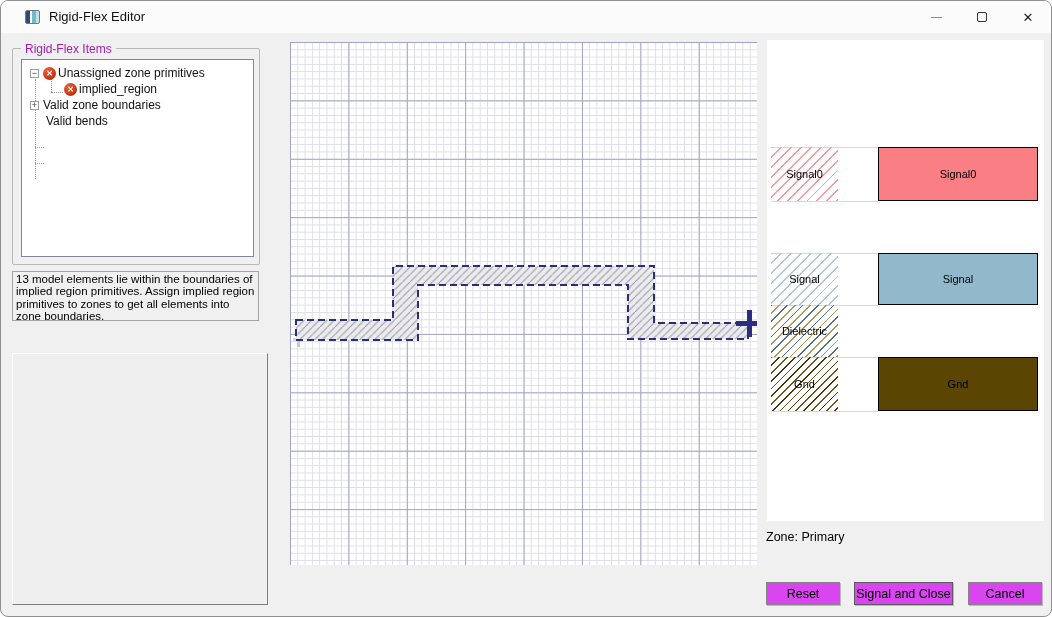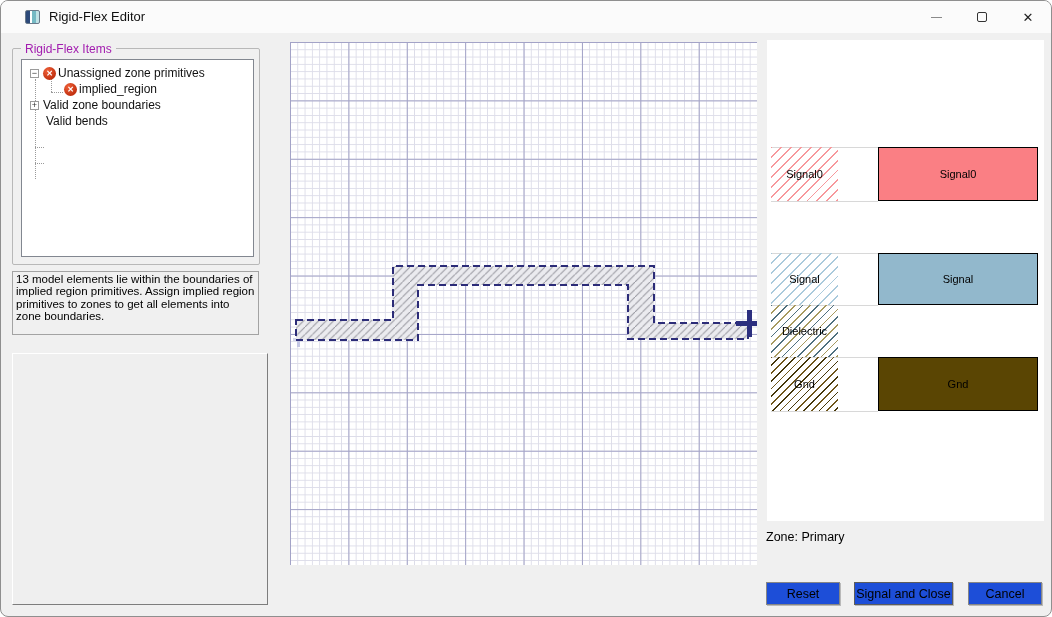--- a/index.html
+++ b/index.html
@@ -27,21 +27,21 @@
   #treebox { position:absolute; left:8px; top:10px; width:233px; height:198px;
     background:#ffffff; border:1px solid #828790; overflow:hidden; }
   .tree-row { position:absolute; left:0; height:16px; display:flex; align-items:center; font-size:12px; color:#111; white-space:nowrap; }
   .expander { width:9px; height:9px; border:1px solid #9b9b9b; background:#fff; color:#333;
     font-size:9px; line-height:7px; text-align:center; margin-right:4px; flex:0 0 auto; }
   .err-icon { width:13px; height:13px; border-radius:50%; margin-right:2px; flex:0 0 auto;
     background:radial-gradient(circle at 35% 30%, #ef6038, #c23110 70%);
     color:#fff; font-size:8px; font-weight:bold; line-height:13px; text-align:center; }
   .dotted-v { position:absolute; border-left:1px dotted #9a9a9a; width:0; }
   .dotted-h { position:absolute; border-top:1px dotted #9a9a9a; height:0; }
-  #msgbox { position:absolute; left:11px; top:270px; width:247px; height:64px;
+  #msgbox { position:absolute; left:11px; top:270px; width:247px; height:50px;
     background:#f0f0f0; border:1px solid #a3a3a3; padding:1px 3px;
     font-size:11.5px; line-height:12.3px; color:#000; }
   #emptypanel { position:absolute; left:11px; top:352px; width:256px; height:252px;
     background:#efefef; border-top:1px solid #ffffff; border-left:1px solid #ffffff;
     border-right:1px solid #7d7d7d; border-bottom:1px solid #7d7d7d; }
   
   #canvas { position:absolute; left:289px; top:41px; width:467px; height:523px; background:#ffffff;
     background-image:
       linear-gradient(90deg, #a3a3c7 1px, transparent 1px),
       linear-gradient(#a3a3c7 1px, transparent 1px),
@@ -63,21 +63,21 @@
   .h-diel0   { background:repeating-linear-gradient(135deg, #2b2b2b 0 1.2px, transparent 1.2px 5.5px); }
   .h-signal  { background:repeating-linear-gradient(135deg, #aacadc 0 1.3px, transparent 1.3px 7px); }
   .h-diel    { background:
       repeating-linear-gradient(135deg, #4f707f 0 1.2px, transparent 1.2px 11px),
       repeating-linear-gradient(135deg, transparent 0 5.5px, #a79a5f 5.5px 6.7px, transparent 6.7px 11px); }
   .h-gnd     { background:
       repeating-linear-gradient(135deg, #6e551a 0 1.2px, transparent 1.2px 11px),
       repeating-linear-gradient(135deg, transparent 0 5.5px, #46370a 5.5px 6.7px, transparent 6.7px 11px); }
   #zone-label { position:absolute; left:765px; top:529px; font-size:12.5px; color:#000; }
   
-  .pushbtn { position:absolute; top:581px; height:23px; background:#1d4ed8;
+  .pushbtn { position:absolute; top:581px; height:23px; background:#d946ef;
     border:1px solid #868686; box-shadow:1px 1px 0 #b9b9b9;
     font-size:12.5px; color:#000; display:flex; align-items:center; justify-content:center; }
   #btn-reset { left:765px; width:74px; }
   #btn-apply { left:853px; width:99px; border:1px solid #5c5c5c; }
   #btn-cancel { left:967px; width:74px; }
 </style>
 </head>
 <body>
 
 <div id="window">

